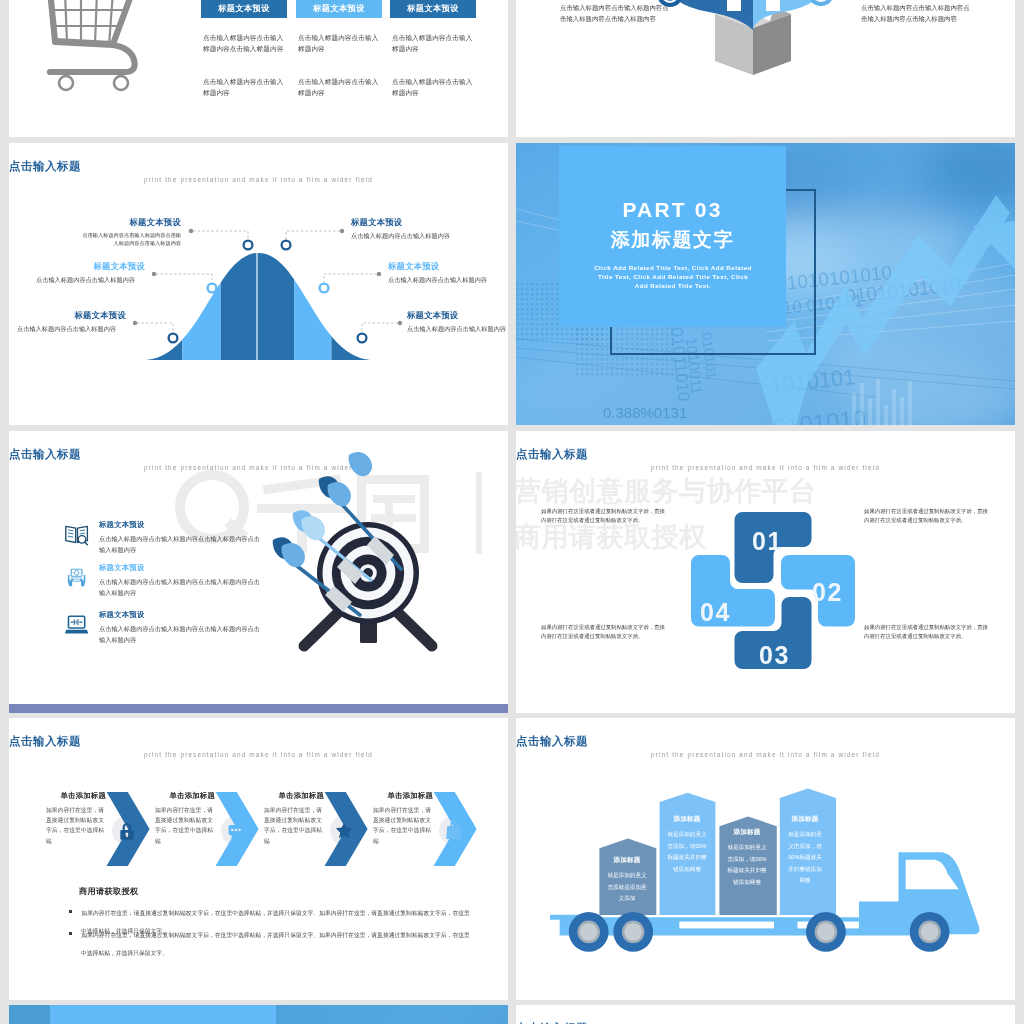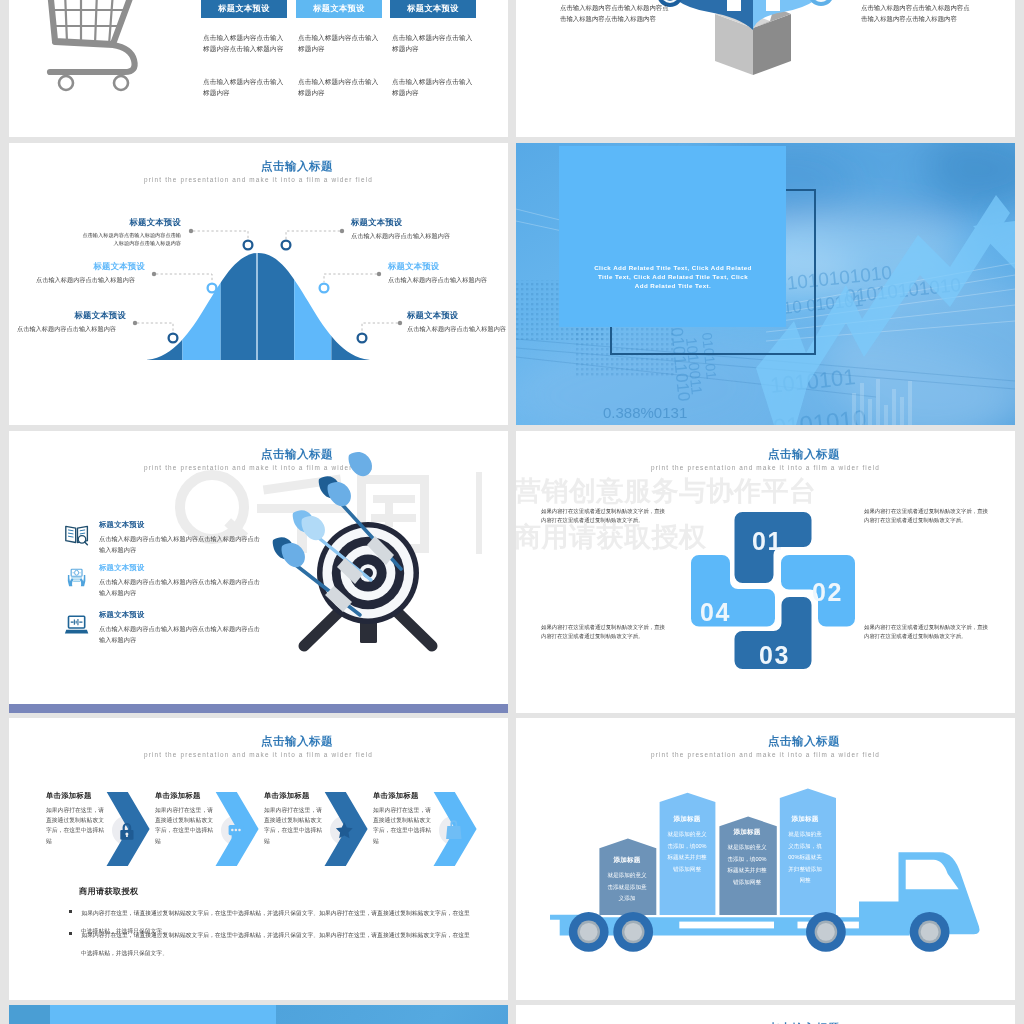--- a/index.html
+++ b/index.html
@@ -1,21 +1,21 @@
 <!DOCTYPE html>
 <html><head>
 <meta charset="utf-8">
 <style>
   html,body{margin:0;padding:0;}
   body{width:1024px;height:1024px;background:#e4e4e4;font-family:"Liberation Sans",sans-serif;overflow:hidden;}
   .page{position:relative;width:1024px;height:1024px;overflow:hidden;}
   .slide{position:absolute;width:499px;height:282px;background:#fff;overflow:hidden;}
 
   
-  .s-title{position:absolute;left:0;width:576px;text-align:center;
+  .s-title{position:absolute;left:0;width:576px;text-align:left;
     font-size:11.5px;font-weight:bold;letter-spacing:.5px;
     background:linear-gradient(90deg,#1f5b93 0%,#2f7ab9 55%,#5aa9e0 100%);
     -webkit-background-clip:text;background-clip:text;color:transparent;}
   .s-sub{position:absolute;left:0;width:499px;text-align:center;color:#9b9b9b;
     font-size:6.4px;letter-spacing:1.15px;}
 
   
   .s1-col{position:absolute;top:145px;width:86px;}
   .s1-hd{height:18px;line-height:18px;text-align:center;color:#fff;font-size:8.2px;font-weight:bold;letter-spacing:.4px;}
   .s1-hd.dk{background:#2670ab;}
@@ -55,21 +55,21 @@
   .s5-p{font-size:6.2px;line-height:10.6px;color:#3c3c3c;}
   .s5-bar{position:absolute;left:0;bottom:0;width:499px;height:9px;background:#7986bb;}
 
   
   .s6-wm{position:absolute;left:-2px;width:560px;color:#ededed;font-size:27px;font-weight:bold;letter-spacing:.5px;line-height:27px;}
   .s6-tx{position:absolute;width:126px;font-size:5.4px;line-height:9px;color:#3c3c3c;}
   .s6-tx.r{text-align:left;}
 
   
   .s7-step{position:absolute;top:73px;width:60px;}
-  .s7-h{font-size:7.4px;font-weight:bold;color:#2c2c2c;margin-bottom:4px;text-align:left;letter-spacing:.2px;}
+  .s7-h{font-size:7.4px;font-weight:bold;color:#2c2c2c;margin-bottom:4px;text-align:right;letter-spacing:.2px;}
   .s7-p{font-size:5.8px;line-height:10.2px;color:#4a4a4a;}
   .s7-bt{position:absolute;left:70px;top:168px;font-size:8.2px;font-weight:bold;color:#2c2c2c;letter-spacing:.3px;}
   .s7-bl{position:absolute;left:60px;width:390px;padding-left:12px;text-indent:-12px;}
   .s7-bu{display:inline-block;width:3px;height:3px;background:#3c3c3c;vertical-align:2px;margin-right:5px;}
   .s7-bx{font-size:5.8px;line-height:11px;color:#3c3c3c;}
 
   
   .s8-box{position:absolute;text-align:center;color:#fff;}
   .s8-h{font-size:6.6px;font-weight:bold;margin-bottom:5px;letter-spacing:.2px;}
   .s8-p{font-size:5.6px;line-height:11.6px;}
@@ -297,20 +297,22 @@
         <rect x="368" y="262" width="4" height="20"></rect>
           <rect x="376" y="246" width="4" height="36"></rect>
         <rect x="384" y="254" width="4" height="28"></rect>
           <rect x="392" y="238" width="4" height="44"></rect>
       </g>
 
       <rect x="95" y="47" width="204" height="164" fill="none" stroke="#1e5a8c" stroke-width="2"></rect>
       <text x="87" y="275" font-size="15" fill="#2f7dba" opacity=".5" font-family="'Liberation Sans',sans-serif">0.388%0131</text>
     </svg>
     <div class="s4-box">
+      <div class="s4-part">PART  03</div>
+      <div class="s4-hd">添加标题文字</div>
       <div class="s4-bd">Click Add Related Title Text, Click Add Related Title Text, Click Add Related Title Text, Click Add Related Title Text.</div>
     </div>
   </div>
 
   <div class="slide" style="left:9px;top:431px">
     <div class="s-title" style="top:16px">点击输入标题</div>
     <div class="s-sub" style="top:33px">print the presentation and make it into a film a wider field</div>
     <div class="wm">
       <svg width="350" height="86" viewBox="0 0 350 86">
         <g>

